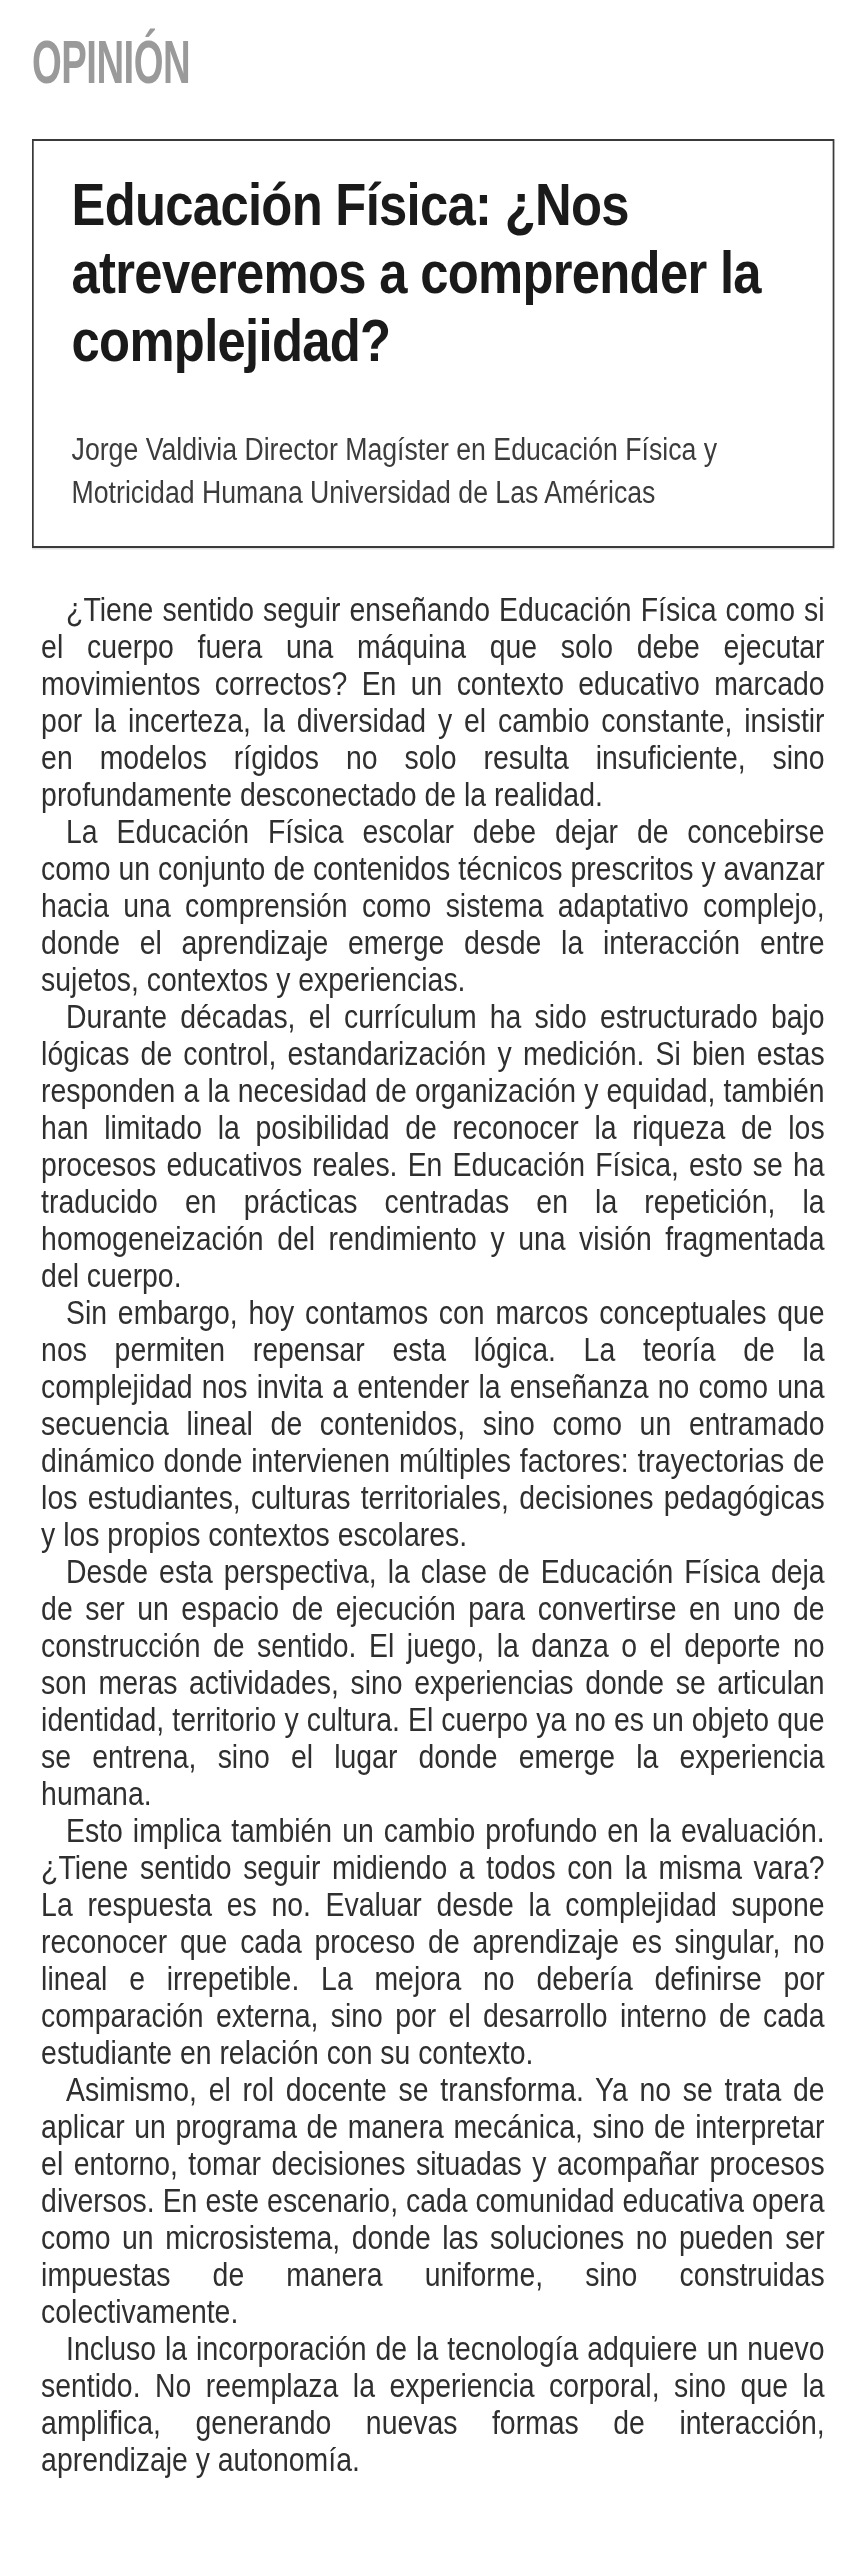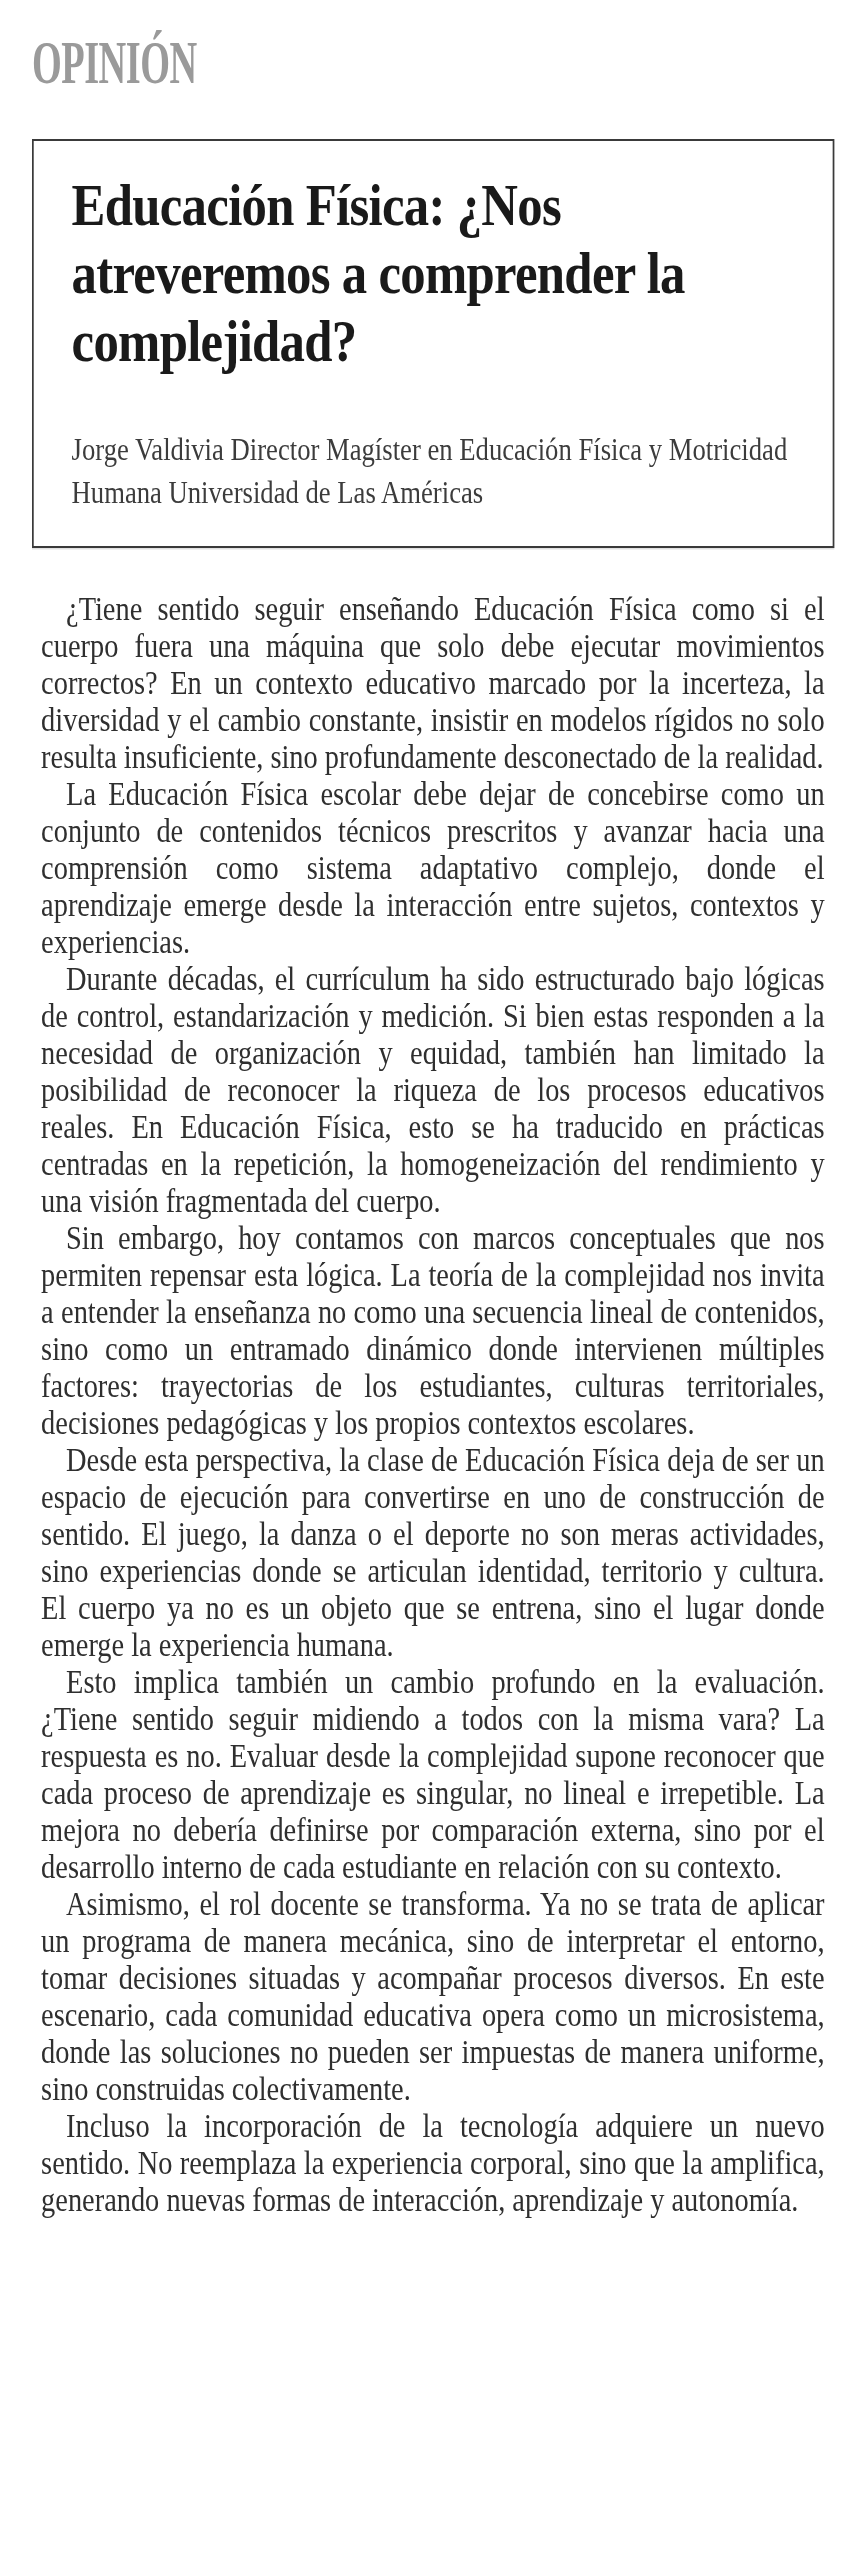--- a/index.html
+++ b/index.html
@@ -12,21 +12,20 @@
     height: 2576px;
     overflow: hidden;
     font-family: "Liberation Sans", sans-serif;
   }
   .page {
     width: 863px;
     height: 2576px;
     overflow: hidden;
     background: #ffffff;
     position: relative;
-    font-family: Liberation Serif, serif;
   }
   
   .squeeze {
     width: 933px;
     margin-left: 32px;
     transform: scaleX(0.86);
     transform-origin: 0 0;
   }
   .kicker {
     margin-top: 32px;

